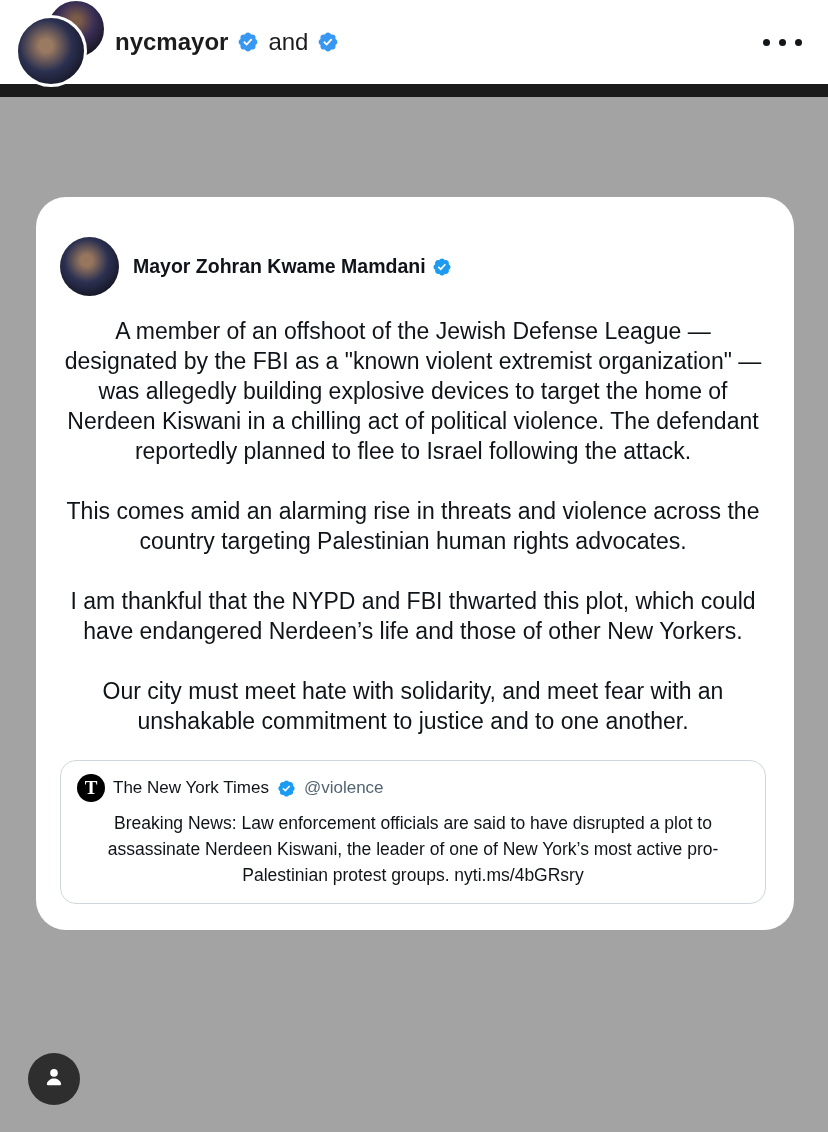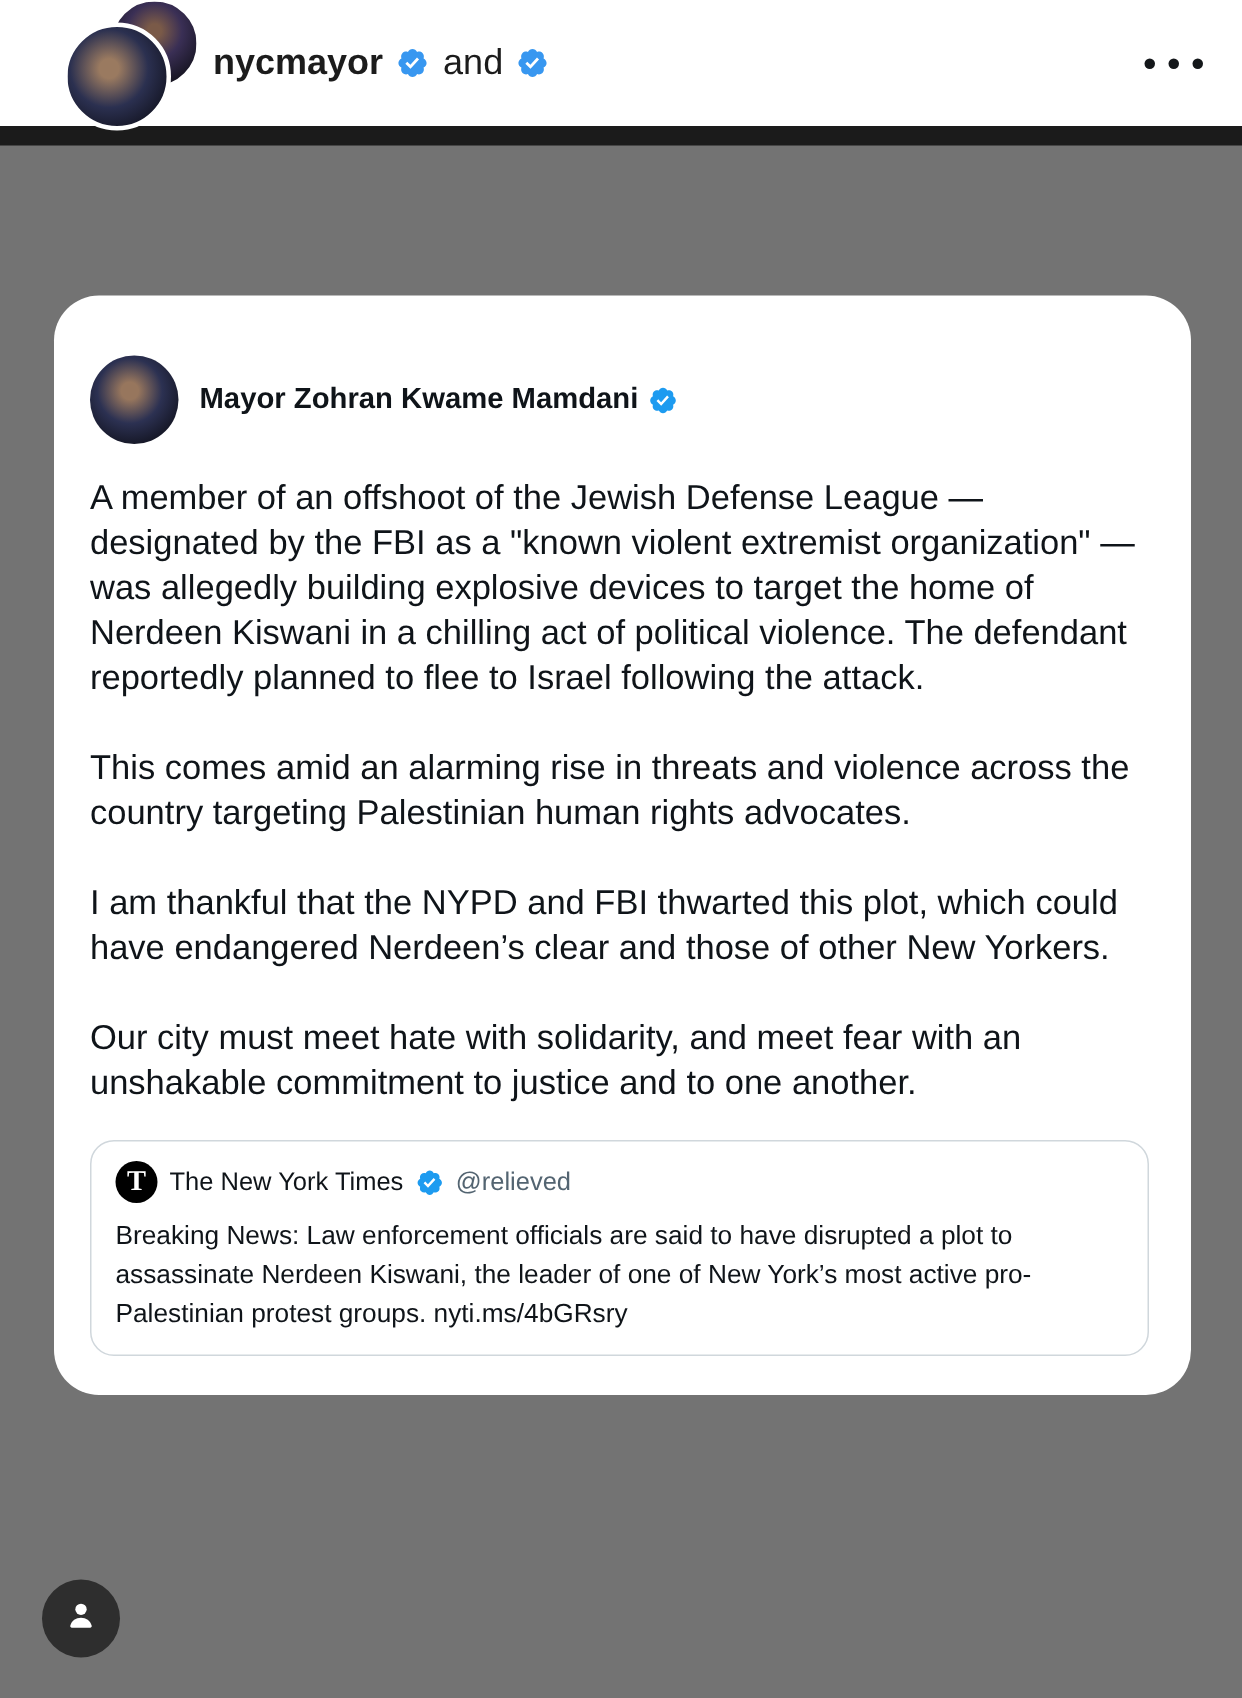--- a/index.html
+++ b/index.html
@@ -8,21 +8,21 @@
     font-family:"Liberation Sans", sans-serif;
     background:#1b1b1b;
     position:relative;
     overflow:hidden;
   }
 
   
   .app-header {
     position:absolute; top:0; left:0; width:828px; height:84px;
     background:#ffffff; display:flex; align-items:center;
-    padding:0 26px 0 30px;
+    padding:0 26px 0 3px;
   }
   .avatar-group { position:relative; width:104px; height:97px; flex-shrink:0; }
   .avatar-back {
     position:absolute; left:42px; top:4px; width:62px; height:62px;
     border-radius:50%;
     background:radial-gradient(circle at 50% 35%, #7a5a48 10%, #3a2f55 40%, #101018 85%);
     border:3px solid #ffffff;
   }
   .avatar-front {
     position:absolute; left:12px; top:21px; width:72px; height:72px;
@@ -34,21 +34,21 @@
     display:flex; align-items:center; gap:9px;
     font-size:24px; color:#1c1c1c; margin-left:8px; white-space:nowrap;
   }
   .app-title .bold { font-weight:bold; }
   .badge { display:inline-flex; flex-shrink:0; }
   .badge svg { display:block; }
   .more-options { margin-left:auto; display:flex; gap:9px; cursor:pointer; padding:8px 0; }
   .more-options i { width:7px; height:7px; border-radius:50%; background:#14171a; }
 
   
-  .stage { position:absolute; top:97px; left:0; width:828px; height:1035px; background:#737373; }
+  .stage { position:absolute; top:97px; left:0; width:828px; height:1035px; background:#a3a3a3;text-align:center; }
 
   
   .tweet-card {
     position:absolute; left:36px; top:100px; width:758px;
     background:#ffffff; border-radius:30px;
     padding:40px 28px 26px 24px;
     color:#0f1419;
   }
   .tweet-head { display:flex; align-items:center; gap:14px; }
   .tweet-avatar {
@@ -131,35 +131,35 @@
               <path fill="#ffffff" d="M10.54 16.2 6.8 12.46l1.41-1.42 2.26 2.26 4.8-5.23 1.47 1.36-6.2 6.77z"></path>
             </svg>
           </span>
         </div>
       </div>
     </div>
 
     <div class="tweet-body">
       <p>A member of an offshoot of the Jewish Defense League — designated by the FBI as a "known violent extremist organization" — was allegedly building explosive devices to target the home of Nerdeen Kiswani in a chilling act of political violence. The defendant reportedly planned to flee to Israel following the attack.</p>
       <p>This comes amid an alarming rise in threats and violence across the country targeting Palestinian human rights advocates.</p>
-      <p>I am thankful that the NYPD and FBI thwarted this plot, which could have endangered Nerdeen’s clear and those of other New Yorkers.</p>
+      <p>I am thankful that the NYPD and FBI thwarted this plot, which could have endangered Nerdeen’s life and those of other New Yorkers.</p>
       <p>Our city must meet hate with solidarity, and meet fear with an unshakable commitment to justice and to one another.</p>
     </div>
 
     <section class="quote-card">
       <div class="quote-head">
         <span class="quote-logo">T</span>
         <span class="quote-name">The New York Times</span>
         <span class="badge">
           <svg width="19" height="19" viewBox="0 0 24 24">
             <path fill="#1d9bf0" d="M22.25 12c0-1.43-.88-2.67-2.19-3.34.46-1.39.2-2.9-.81-3.91s-2.52-1.27-3.91-.81c-.66-1.31-1.91-2.19-3.34-2.19s-2.67.88-3.33 2.19c-1.4-.46-2.91-.2-3.92.81s-1.26 2.52-.8 3.91c-1.31.67-2.2 1.91-2.2 3.34s.89 2.67 2.2 3.34c-.46 1.39-.21 2.9.8 3.91s2.52 1.26 3.91.81c.67 1.31 1.91 2.19 3.34 2.19s2.68-.88 3.34-2.19c1.39.45 2.9.2 3.91-.81s1.27-2.52.81-3.91c1.31-.67 2.19-1.91 2.19-3.34z"></path>
             <path fill="#ffffff" d="M10.54 16.2 6.8 12.46l1.41-1.42 2.26 2.26 4.8-5.23 1.47 1.36-6.2 6.77z"></path>
           </svg>
         </span>
-        <span class="quote-handle">@relieved</span>
+        <span class="quote-handle">@violence</span>
       </div>
       <div class="quote-text">Breaking News: Law enforcement officials are said to have disrupted a plot to assassinate Nerdeen Kiswani, the leader of one of New York’s most active pro-Palestinian protest groups. nyti.ms/4bGRsry</div>
     </section>
 
   </article>
 </main>
 
 <div class="tag-button">
   <span>
     <svg width="26" height="26" viewBox="0 0 24 24" fill="#ffffff">

